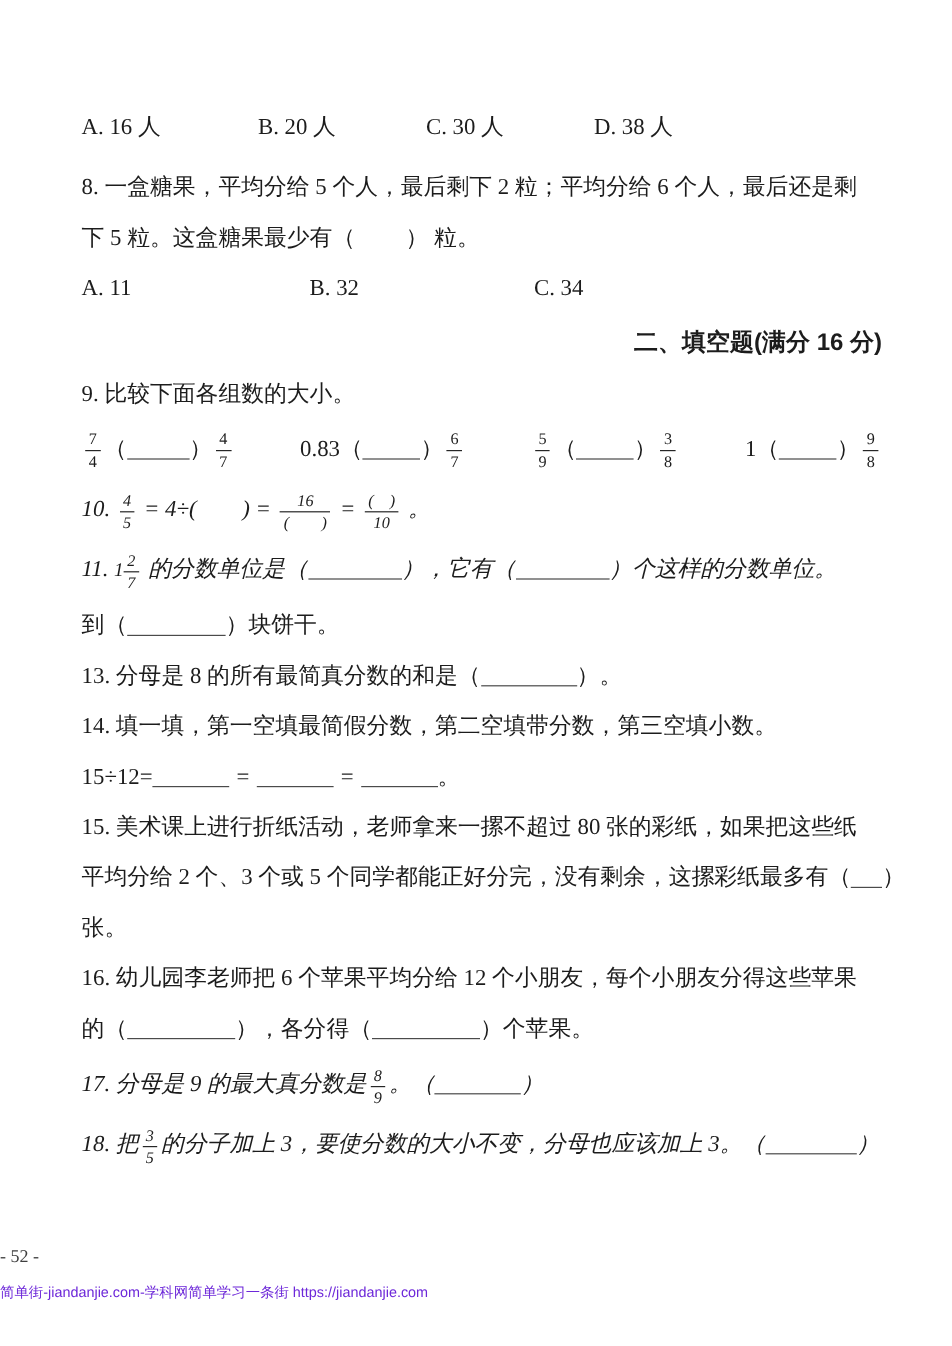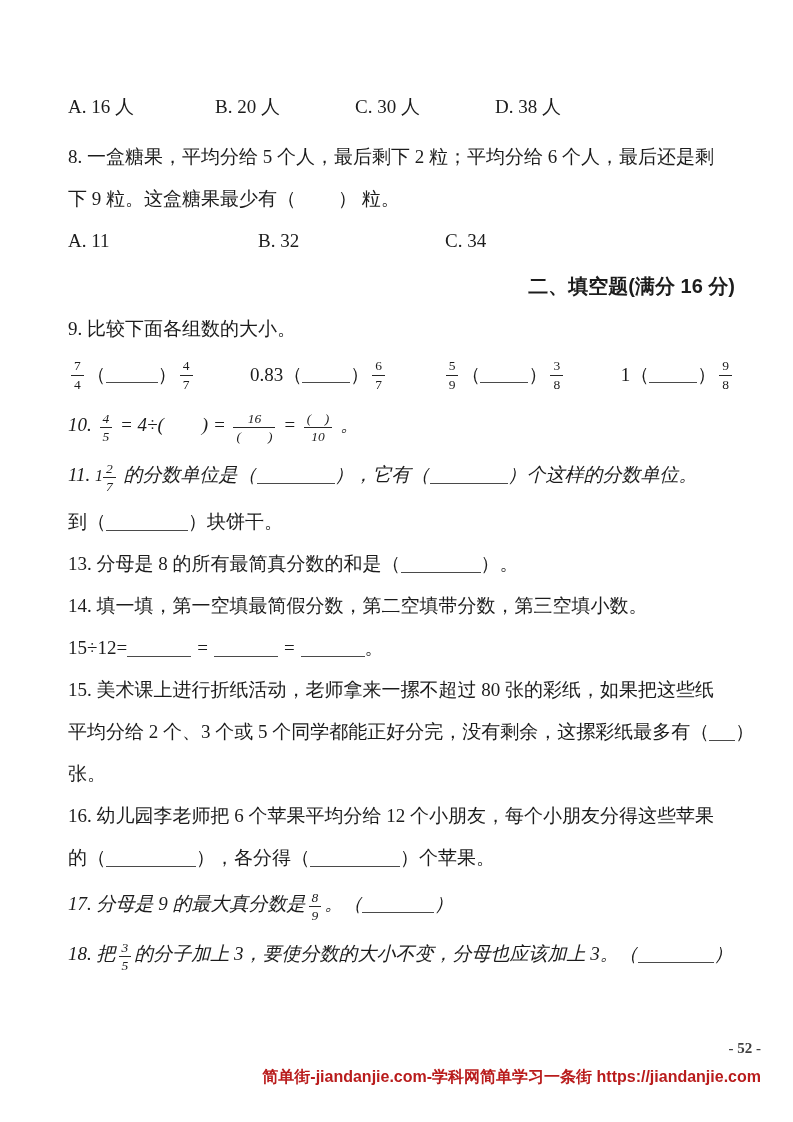--- a/index.html
+++ b/index.html
@@ -25,42 +25,42 @@
   
   .bl{display:inline-block;border-bottom:1.4px solid #4a4a4a;height:14px;vertical-align:-3px;}
   .gap{display:inline-block;height:4px;}
   
   .cmprow{display:flex;justify-content:space-between;align-items:center;
           line-height:50px;white-space:nowrap;}
   .grp{display:flex;align-items:center;}
   .tall{line-height:50px;font-style:italic;}
   .eqsep{margin:0 6px;}
   
-  .pagefoot{position:absolute;left:0;top:1036px;width:761px;text-align:right;font-weight:bold;}
+  .pagefoot{position:absolute;left:0;top:1036px;width:761px;text-align:left;}
   .pagenum{font-size:15px;color:#3f3f3f;line-height:24px;}
   .siteline{
     font-family:"Liberation Sans","DejaVu Sans",sans-serif;
-    font-size:16px;color:#b91c1c;line-height:34px;
+    font-size:12px;color:#6d28d9;line-height:34px;
   }
 </style>
 </head>
 <body>
 
 <div class="content">
 
   <div class="optrow">
     <span class="opt" style="width:147px">A. 16 人</span>
     <span class="opt" style="width:140px">B. 20 人</span>
     <span class="opt" style="width:140px">C. 30 人</span>
     <span class="opt">D. 38 人</span>
   </div>
 
   <div class="ln" style="margin-top:8px">8. 一盒糖果，平均分给 5 个人，最后剩下 2 粒；平均分给 6 个人，最后还是剩</div>
   <div class="ln">
-    <span>下 9 粒。这盒糖果最少有（</span><span class="gap" style="width:42px"></span><span>） 粒。</span>
+    <span>下 5 粒。这盒糖果最少有（</span><span class="gap" style="width:42px"></span><span>） 粒。</span>
   </div>
   <div class="optrow">
     <span class="opt" style="width:190px">A. 11</span>
     <span class="opt" style="width:187px">B. 32</span>
     <span class="opt">C. 34</span>
   </div>
 
   <div class="heading" style="margin-top:2px">二、填空题(满分 16 分)</div>
 
   <div class="ln">9. 比较下面各组数的大小。</div>

